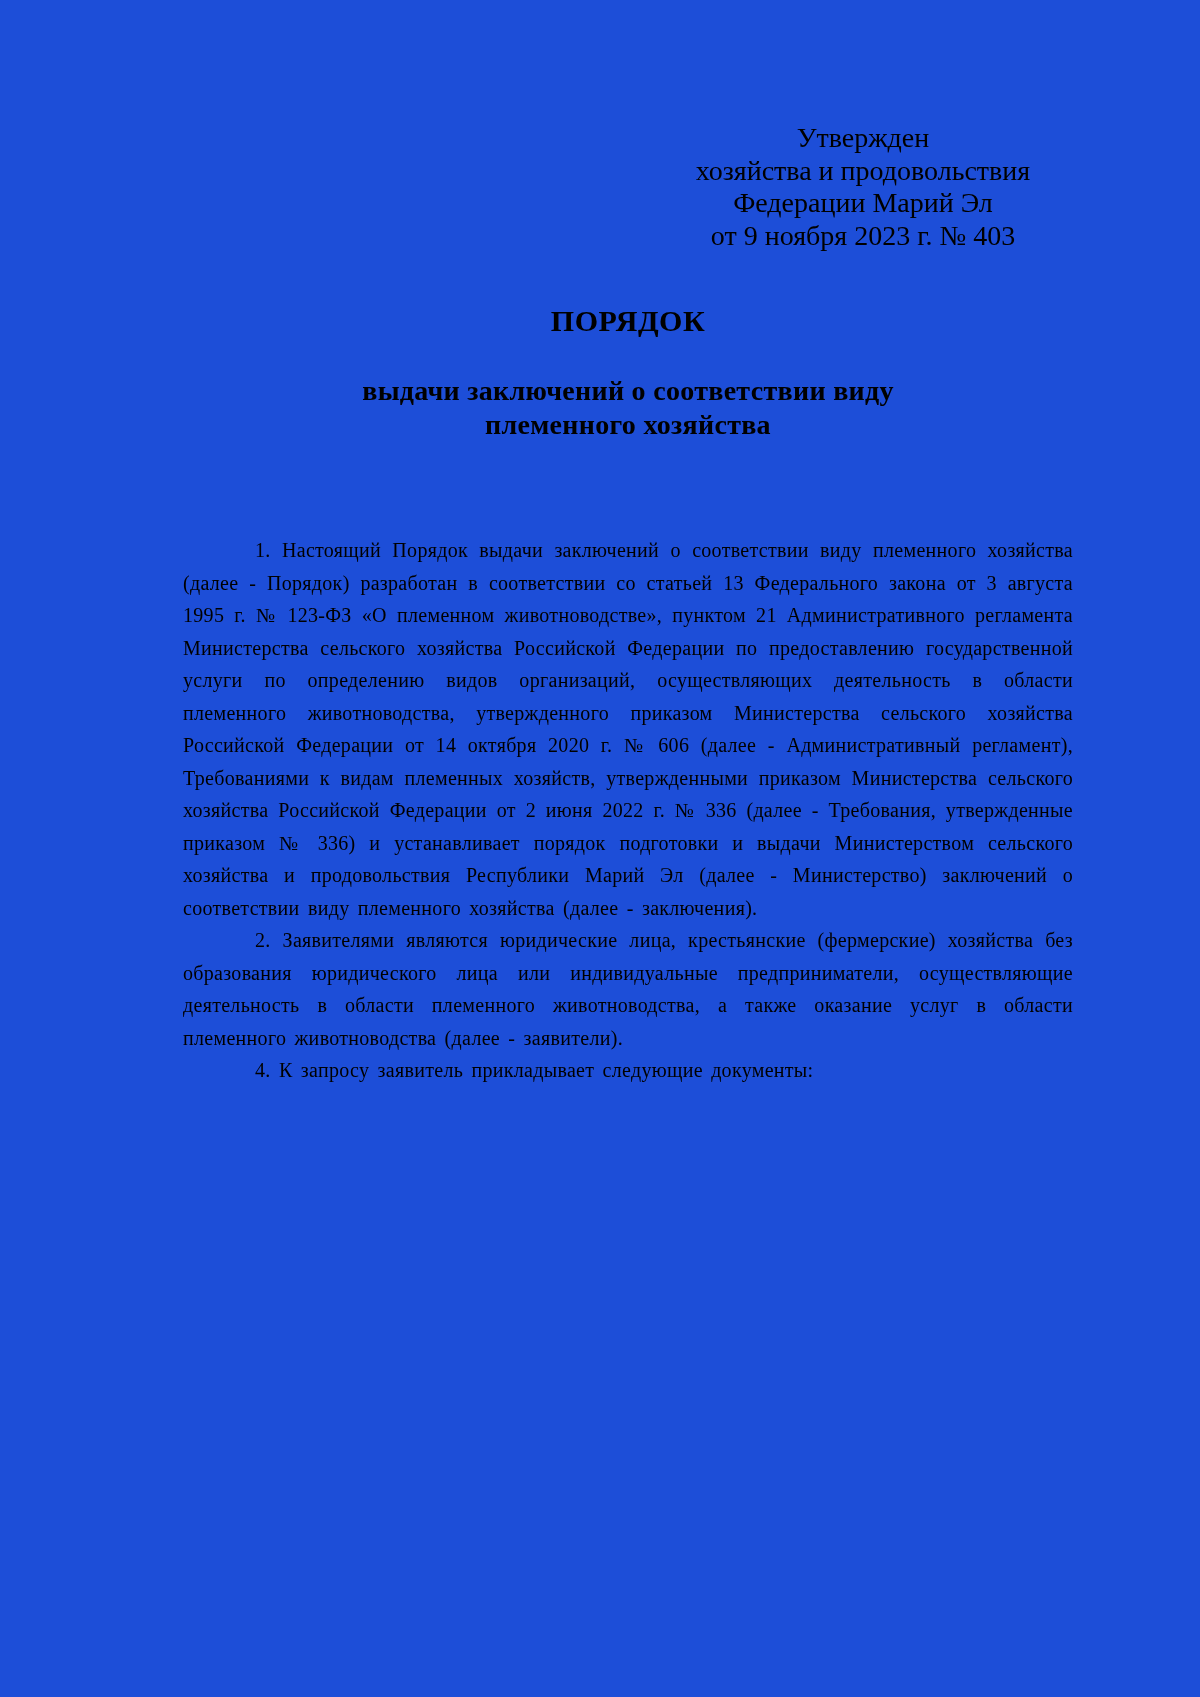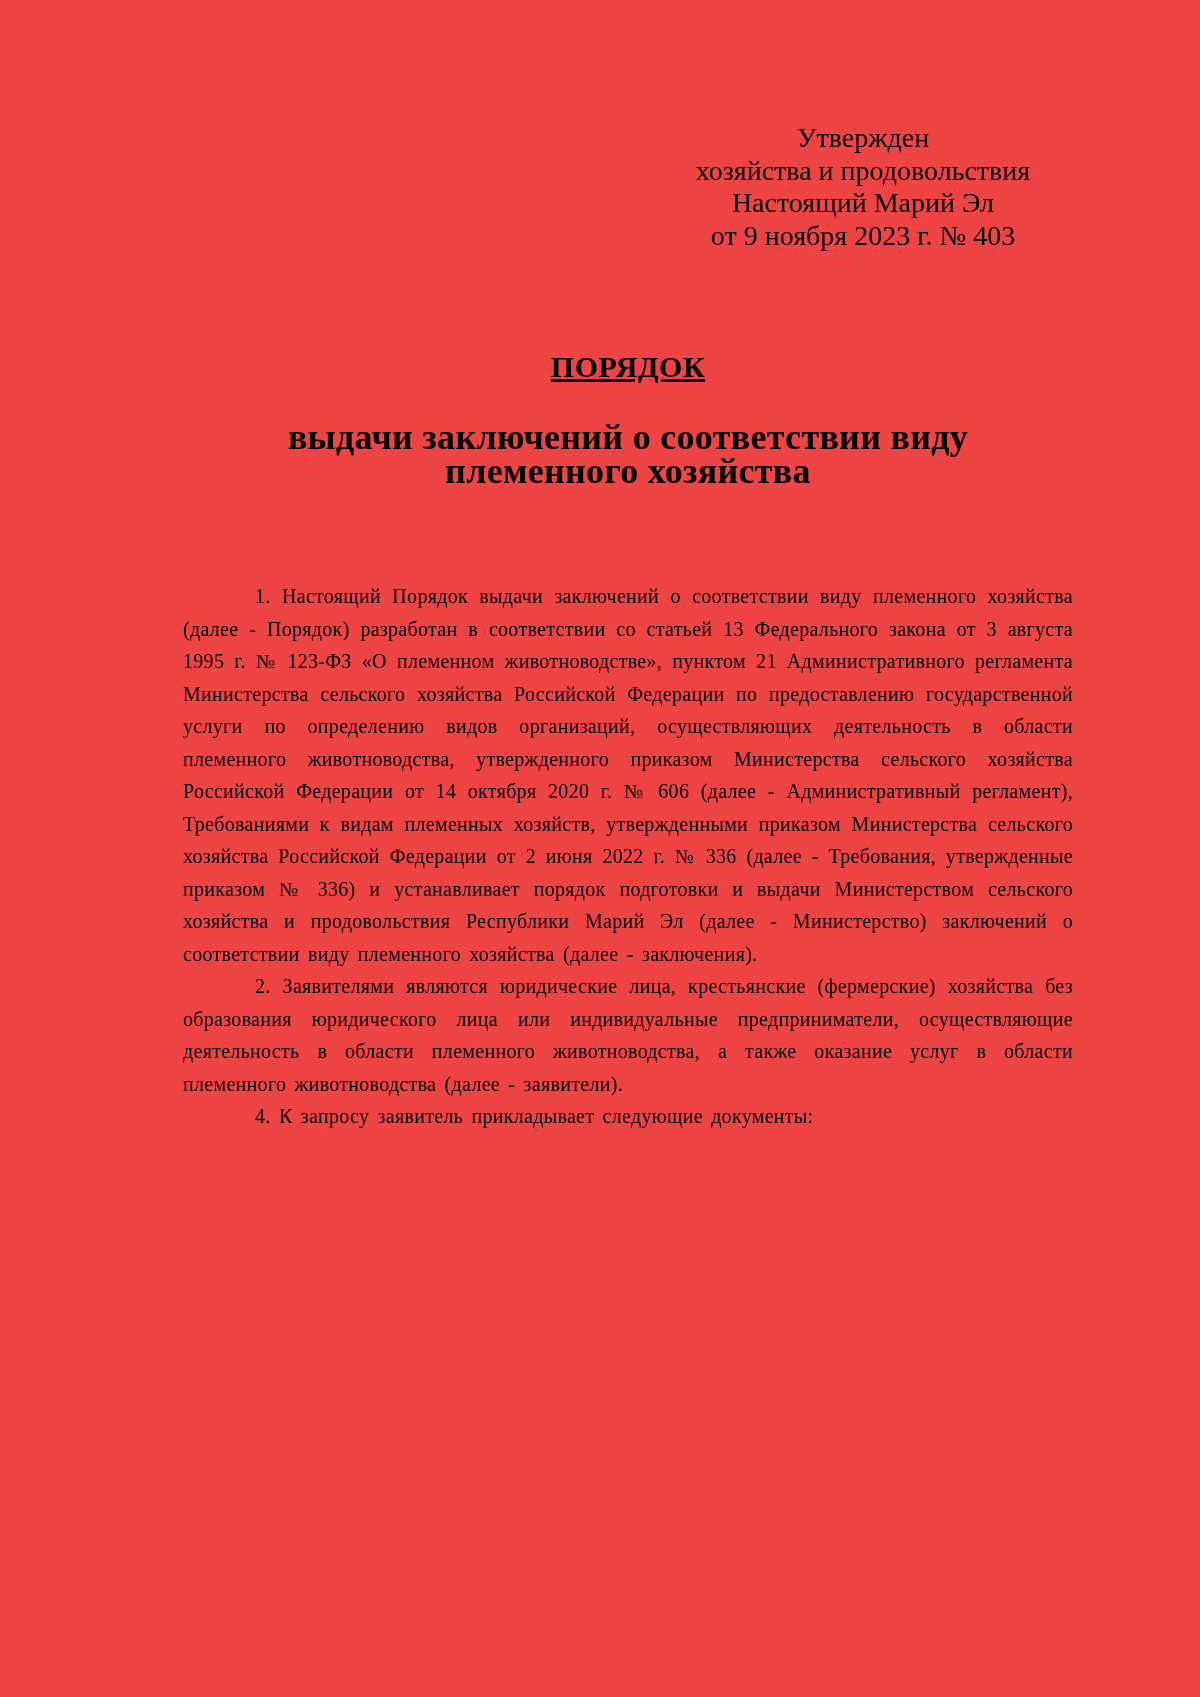--- a/index.html
+++ b/index.html
@@ -1,50 +1,49 @@
 <!DOCTYPE html>
 <html lang="ru"><head>
 <meta charset="utf-8">
 <style>
   html, body { margin: 0; padding: 0; background: #e8e8e8; }
   .page {
     position: relative;
     width: 1200px;
     height: 1697px;
     margin: 0 auto;
-    background: #ef4444;
+    background: #1d4ed8;
     color: #000000;
     font-family: "Liberation Serif", "DejaVu Serif", serif;
     box-sizing: border-box;
     padding: 122px 127px 0 183px;
     overflow: hidden;
   }
   .approval-block {
     width: 420px;
     margin-left: auto;
     margin-right: 0;
     text-align: center;
     font-size: 28px;
     line-height: 32.5px;
     white-space: nowrap;
   }
   .doc-title {
-    margin-top: 98px;
+    margin-top: 52px;
     text-align: center;
     font-weight: bold;
     font-size: 30px;
     line-height: 34px;
     letter-spacing: 0.5px;
-    text-decoration: underline;
   }
   .doc-subtitle {
     margin-top: 36px;
     text-align: center;
     font-weight: bold;
-    font-size: 36px;
+    font-size: 28px;
     line-height: 34px;
     letter-spacing: 0.3px;
   }
   .body-text {
     margin-top: 92px;
     font-size: 20px;
     line-height: 32.5px;
     text-align: justify;
     word-spacing: 3px;
     letter-spacing: 0.3px;
@@ -59,21 +58,21 @@
   }
 </style>
 </head>
 <body>
 
 <div class="page">
 
   <div class="approval-block">
     <div>Утвержден</div>
     <div>хозяйства и продовольствия</div>
-    <div>Настоящий Марий Эл</div>
+    <div>Федерации Марий Эл</div>
     <div>от 9 ноября 2023 г. № 403</div>
   </div>
 
   <div class="doc-title">ПОРЯДОК</div>
 
   <div class="doc-subtitle">
     <div>выдачи заключений о соответствии виду</div>
     <div>племенного хозяйства</div>
   </div>
 

